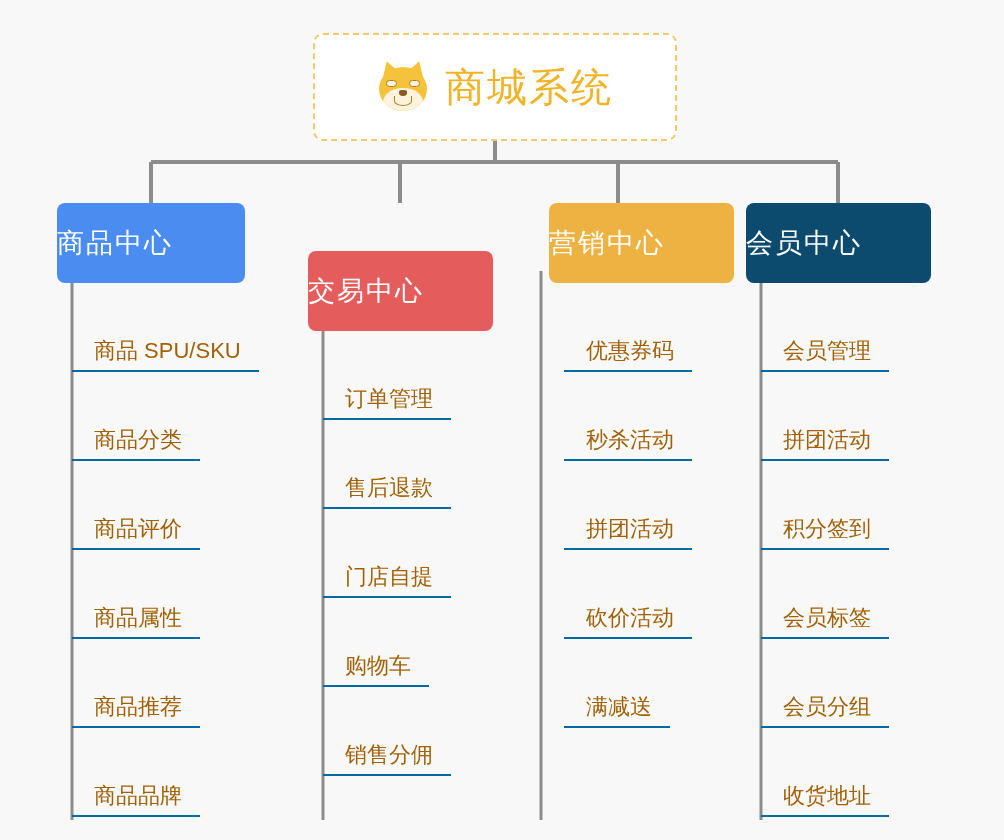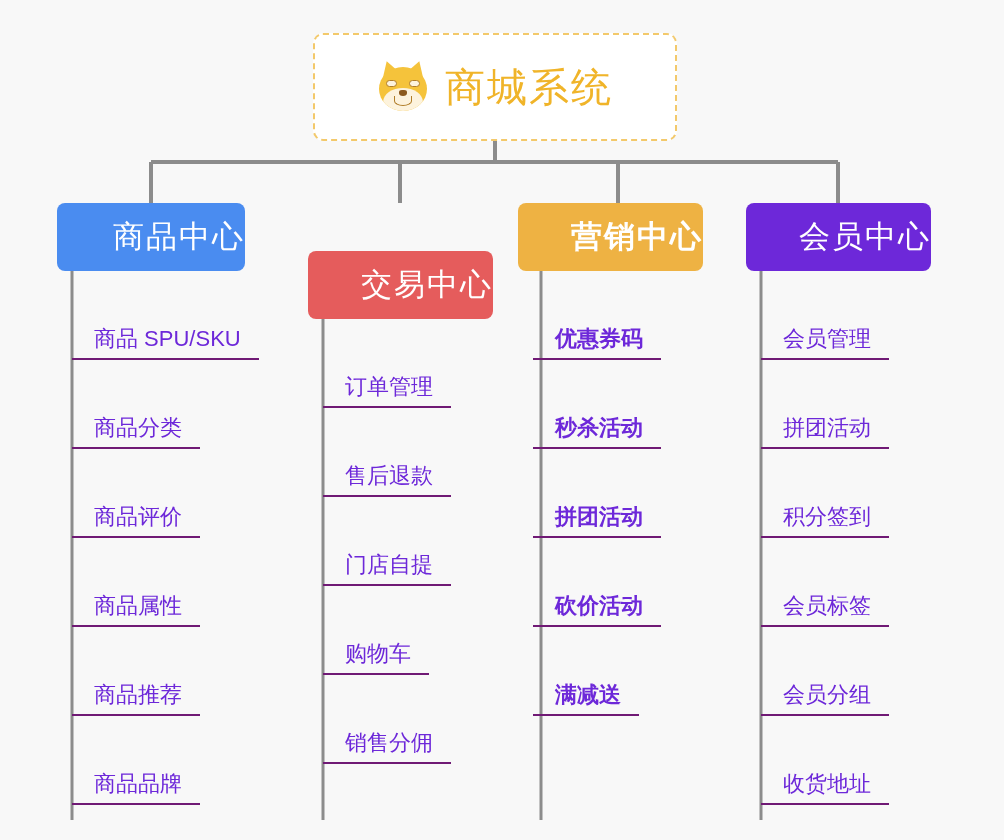--- a/index.html
+++ b/index.html
@@ -130,57 +130,57 @@
     height: 840px;
     pointer-events: none;
   }
 
   
   .branch {
     position: absolute;
     top: 203px;
   }
   .branch-header {
-    height: 68px;
+    height: 80px;
     border-radius: 8px;
     display: flex;
     align-items: center;
-    justify-content: flex-end;
+    justify-content: flex-start;
     color: #ffffff;
-    font-size: 31px;
+    font-size: 27px;
     letter-spacing: 2px;
     white-space: nowrap;
     box-sizing: border-box;
   }
 
   .leaf-list {
     position: relative;
     margin-top: 0;
     padding-left: 15px;
   }
   .leaf-item {
     height: 89px;
     display: flex;
     align-items: flex-end;
     box-sizing: border-box;
   }
   .leaf-label {
     display: inline-block;
     font-size: 22px;
-    color: #6d28d9;
+    color: #a16207;
     white-space: nowrap;
     padding: 0 18px 7px 22px;
-    border-bottom: 2px solid #701a75;
+    border-bottom: 2px solid #0369a1;
     line-height: 1.1;
   }
 
   
   .branch.col-0 { left: 57px;  width: 188px; }
   .branch.col-1 { left: 308px; width: 185px; margin-top: 48px; }
-  .branch.col-2 { left: 518px; width: 185px; font-weight: bold; }
+  .branch.col-2 { left: 549px; width: 185px; }
   .branch.col-3 { left: 746px; width: 185px; }
 </style>
 </head>
 <body style="background: rgb(248, 248, 248);">
 
 <div id="mindmap">
 
   <svg class="connector-svg" viewBox="0 0 1004 840" xmlns="http://www.w3.org/2000/svg">
     <g stroke="#8c8c8c" stroke-width="4" fill="none" stroke-linecap="butt">
       <path d="M495,141 L495,162"></path>
@@ -279,21 +279,21 @@
       <div class="leaf-item">
           <span class="leaf-label">砍价活动</span>
         </div>
       <div class="leaf-item">
           <span class="leaf-label">满减送</span>
         </div>
     </div>
   </div>
 
   <div class="branch col-3">
-    <div class="branch-header" style="background-color: #6d28d9;">
+    <div class="branch-header" style="background-color: #0c4a6e;">
       <span>会员中心</span>
     </div>
     <div class="leaf-list">
       <div class="leaf-item">
           <span class="leaf-label">会员管理</span>
         </div>
       <div class="leaf-item">
           <span class="leaf-label">拼团活动</span>
         </div>
       <div class="leaf-item">

